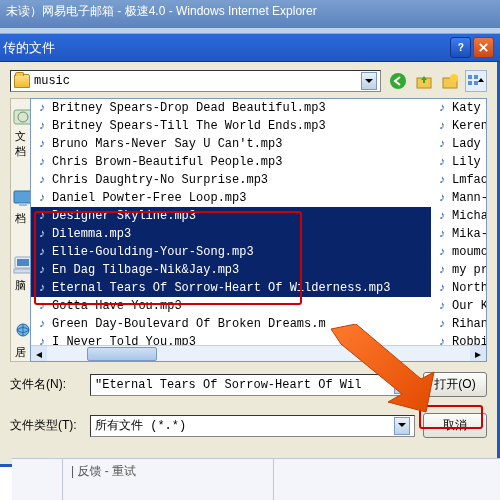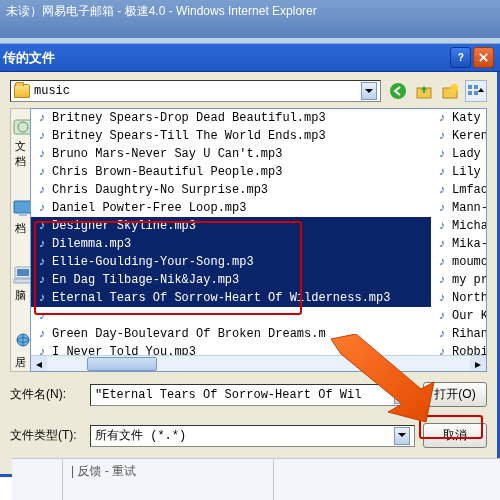--- a/index.html
+++ b/index.html
@@ -7,21 +7,21 @@
     font-family: "SimSun", "MS Sans Serif", Tahoma, sans-serif;
     font-size: 12px;
     background: #fff;
     width: 500px; height: 500px;
     overflow: hidden;
   }
   
   .browser-title {
     background: linear-gradient(#7a9fcf,#5b82bd);
     color: #fff;
-    height: 38px;
+    height: 28px;
     line-height: 22px;
     padding-left: 6px;
     font-size: 12px;
     overflow: hidden;
     white-space: nowrap;
   }
   .tab-strip {
     background: #bcd1ea;
     height: 6px;
     border-bottom: 1px solid #8fa8c7;
@@ -35,21 +35,21 @@
   .dlg-title {
     height: 28px;
     background: linear-gradient(#2c69d8,#1f58c5);
     color: #fff;
     display: flex;
     align-items: center;
     padding: 0 6px;
     font-size: 13px;
     border-bottom: 1px solid #0d3a9a;
   }
-  .dlg-title-text { flex: 1; font-weight: bold; }
+  .dlg-title-text { flex: 1; }
   .dlg-btn {
     width: 21px; height: 21px;
     margin-left: 2px;
     background: linear-gradient(#3d7cf0,#1a4fb8);
     border: 1px solid #0c3690;
     border-radius: 3px;
     display: flex; align-items: center; justify-content: center;
   }
   .dlg-btn.red { background: linear-gradient(#f0763d,#c84a1a); border-color:#a03510;}
   .dlg-btn svg { width: 11px; height: 11px; }
@@ -344,20 +344,21 @@
                 <div class="file-item sel">
                   <span class="music-ico">♪</span>
                   <span>En Dag Tilbage-Nik&amp;Jay.mp3</span>
                 </div>
                 <div class="file-item sel">
                   <span class="music-ico">♪</span>
                   <span>Eternal Tears Of Sorrow-Heart Of Wilderness.mp3</span>
                 </div>
                 <div class="file-item">
                   <span class="music-ico">♪</span>
+                  <span>Gotta Have You.mp3</span>
                 </div>
                 <div class="file-item">
                   <span class="music-ico">♪</span>
                   <span>Green Day-Boulevard Of Broken Dreams.m</span>
                 </div>
                 <div class="file-item">
                   <span class="music-ico">♪</span>
                   <span>I Never Told You.mp3</span>
                 </div>
                 <div class="file-item">

